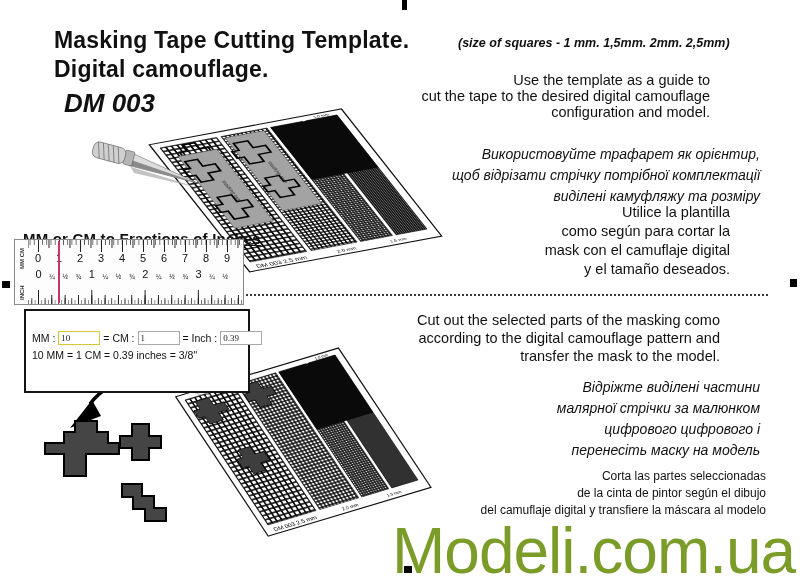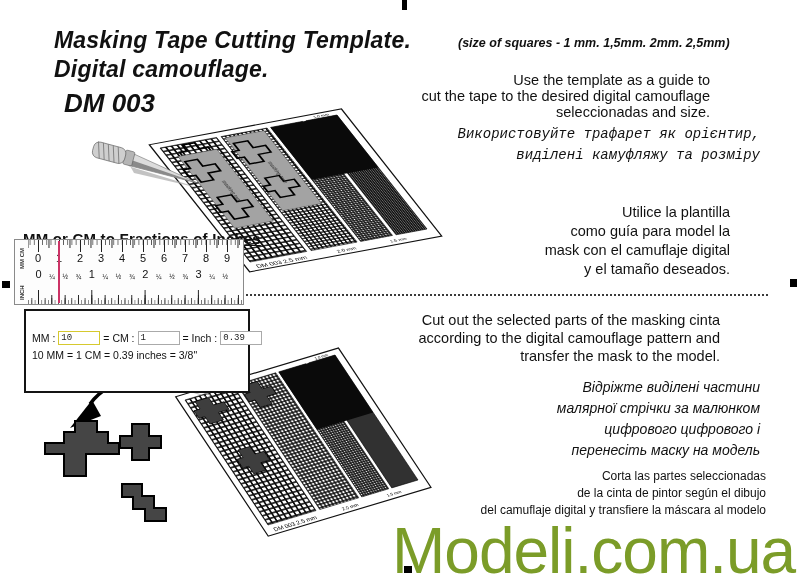--- a/index.html
+++ b/index.html
@@ -1,27 +1,27 @@
 <!DOCTYPE html>
 <html><head>
 <meta charset="utf-8">
 <style>
   html,body{margin:0;padding:0;background:#fff;}
   #page{position:relative;width:800px;height:576px;background:#fff;overflow:hidden;
         font-family:"Liberation Sans",sans-serif;color:#111;}
   .abs{position:absolute;}
   
-  .title{left:54px;top:26px;font-size:23px;line-height:29px;font-weight:bold;font-style:italic;letter-spacing:.2px;}
+  .title{left:54px;top:26px;font-size:23px;line-height:29px;font-weight:bold;letter-spacing:.2px;}
   .dm{left:64px;top:88px;font-size:26px;font-weight:bold;font-style:italic;}
   .size-note{left:458px;top:36px;font-size:12.5px;font-weight:bold;font-style:italic;}
   
   .para{text-align:right;z-index:3;}
   .para .ln{white-space:nowrap;}
   .p-use-en{left:330px;top:72px;width:380px;font-size:14.5px;line-height:16px;}
-  .p-use-uk{left:370px;top:124px;width:390px;font-size:14px;line-height:21px;font-style:italic;font-family:Liberation Mono, monospace;}
+  .p-use-uk{left:370px;top:144px;width:390px;font-size:14px;line-height:21px;font-style:italic;}
   .p-use-es{left:400px;top:203px;width:330px;font-size:14.5px;line-height:19px;}
   .p-cut-en{left:338px;top:311px;width:382px;font-size:14.5px;line-height:18px;}
   .p-cut-uk{left:428px;top:377px;width:332px;font-size:14px;line-height:21px;font-style:italic;}
   .p-cut-es{left:342px;top:468px;width:424px;font-size:12px;line-height:17px;}
   
   .dotline{left:237px;top:294px;width:531px;height:0;border-top:2px dotted #3a3a3a;}
   .mark{background:#000;}
   
   .ruler-head{left:23px;top:230px;font-size:15px;font-weight:bold;letter-spacing:.2px;text-decoration:underline;}
   .ruler{left:14px;top:239px;width:228px;height:64px;background:#fdfdfd;border:1px solid #8a8a8a;z-index:2;}
@@ -43,21 +43,21 @@
   .cm-labels{position:absolute;left:17px;top:12px;width:201px;height:13px;display:flex;justify-content:space-between;font-size:11px;}
   .cm-labels span{width:12px;text-align:center;}
   .inch-labels{position:absolute;left:19px;top:25px;width:196px;height:15px;display:flex;justify-content:space-between;align-items:flex-end;font-size:6.5px;}
   .inch-labels span{width:9px;text-align:center;}
   .inch-labels span:nth-child(4n+1){font-size:11px;}
   .red-marker{position:absolute;left:43px;top:1px;bottom:1px;width:2px;background:#cc3366;}
   
   .conv{left:24px;top:309px;width:210px;height:40px;border:2px solid #141414;background:#fff;
         padding:20px 6px;font-size:10.5px;z-index:2;}
   .conv-row{display:flex;align-items:center;gap:3px;white-space:nowrap;}
-  .conv input{width:36px;height:12px;font-size:9px;font-family:Liberation Mono, monospace;
+  .conv input{width:36px;height:12px;font-size:9px;font-family:Liberation Serif, serif;
               border:1px solid #aaa;padding:0 2px;background:#fff;color:#222;}
   .conv input.mm{border:1.5px solid #d6c92e;}
   .conv-sum{margin-top:4px;white-space:nowrap;}
   
   .watermark{left:392px;top:514px;font-size:64px;color:#7b9c28;z-index:1;white-space:nowrap;letter-spacing:-1px;}
   
   .art{left:0;top:0;z-index:0;}
 </style>
 </head>
 <body>
@@ -153,29 +153,30 @@
   <div class="abs title">
     <div>Masking Tape Cutting Template.</div>
     <div>Digital camouflage.</div>
   </div>
   <div class="abs dm">DM 003</div>
   <div class="abs size-note">(size of squares - 1 mm. 1,5mm. 2mm. 2,5mm)</div>
 
   <div class="abs para p-use-en">
       <div class="ln">Use the template as a guide to</div>
       <div class="ln">cut the tape to the desired digital camouflage</div>
-      <div class="ln">seleccionadas and size.</div>
+      <div class="ln">configuration and model.</div>
     </div>
   <div class="abs para p-use-uk">
       <div class="ln">Використовуйте трафарет як орієнтир,</div>
+      <div class="ln">щоб відрізати стрічку потрібної комплектації</div>
       <div class="ln">виділені камуфляжу та розміру</div>
     </div>
   <div class="abs para p-use-es">
       <div class="ln">Utilice la plantilla</div>
-      <div class="ln">como guía para model la</div>
+      <div class="ln">como según para cortar la</div>
       <div class="ln">mask con el camuflaje digital</div>
       <div class="ln">y el tamaño deseados.</div>
     </div>
 
   <div class="abs dotline"></div>
 
   <div class="abs ruler-head">MM or CM to Fractions of Inches</div>
   <div class="abs ruler">
     <div class="vlabel" style="left:4px;top:29px;">MM CM</div>
     <div class="vlabel" style="left:4px;top:60px;">INCH</div>
@@ -219,21 +220,21 @@
       <input class="mm" readonly="" value="10" style="">
       <span>= CM :</span>
       <input readonly="" value="1" style="">
       <span>= Inch :</span>
       <input readonly="" value="0.39" style="">
     </div>
     <div class="conv-sum">10 MM = 1 CM = 0.39 inches = 3/8"</div>
   </div>
 
   <div class="abs para p-cut-en">
-      <div class="ln">Cut out the selected parts of the masking cinta</div>
+      <div class="ln">Cut out the selected parts of the masking como</div>
       <div class="ln">according to the digital camouflage pattern and</div>
       <div class="ln">transfer the mask to the model.</div>
     </div>
   <div class="abs para p-cut-uk">
       <div class="ln">Відріжте виділені частини</div>
       <div class="ln">малярної стрічки за малюнком</div>
       <div class="ln">цифрового цифрового і</div>
       <div class="ln">перенесіть маску на модель</div>
     </div>
   <div class="abs para p-cut-es">

